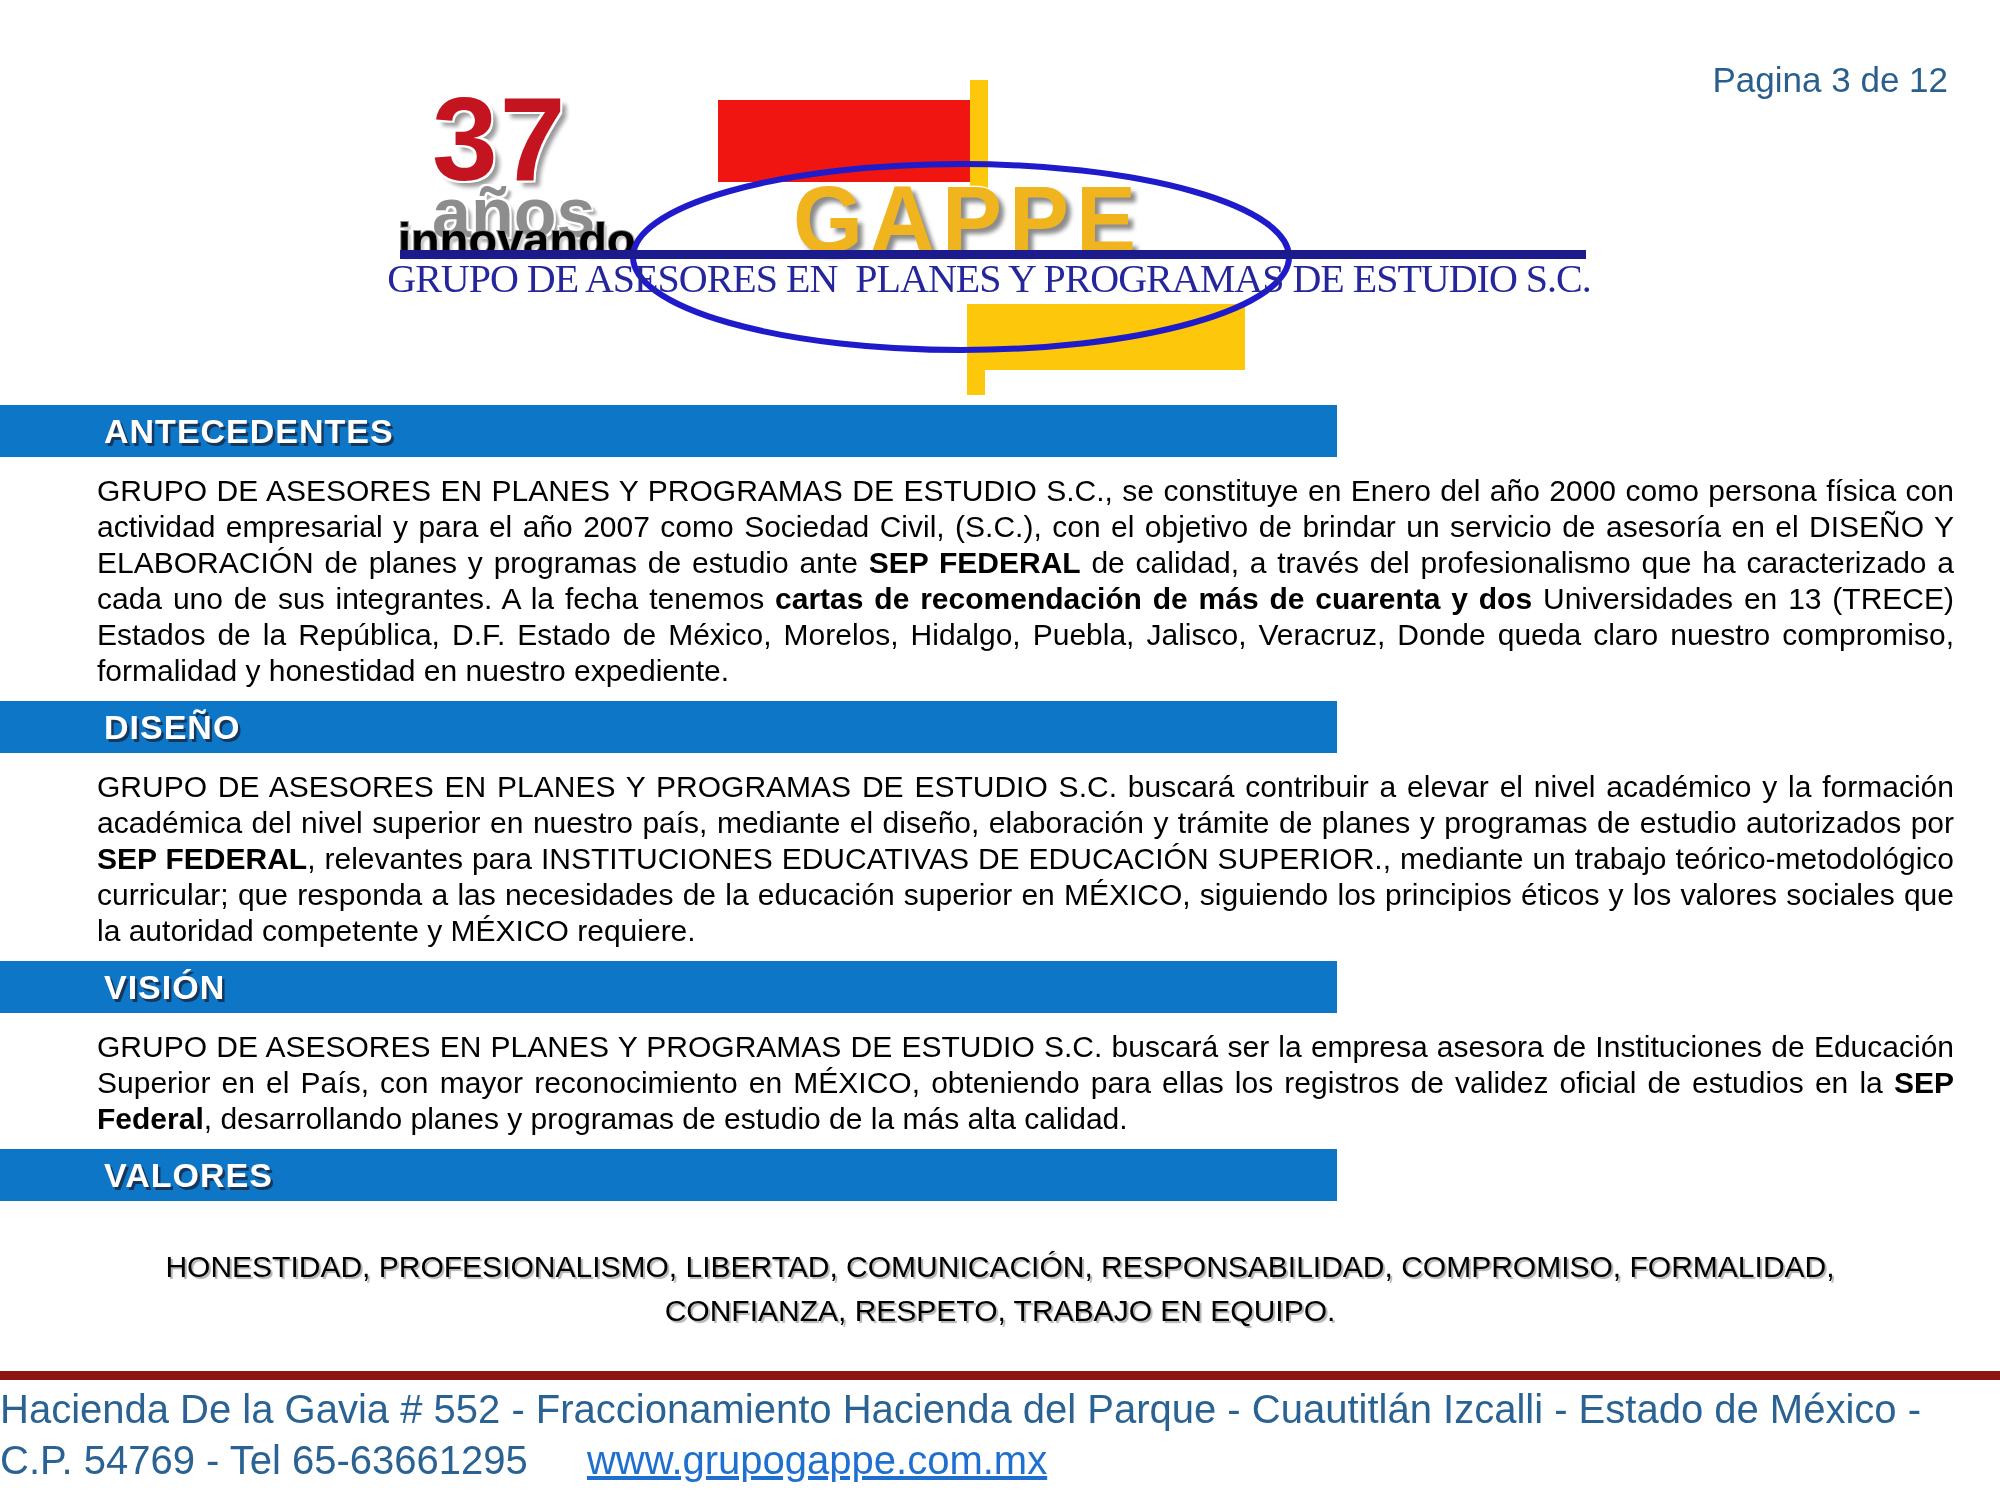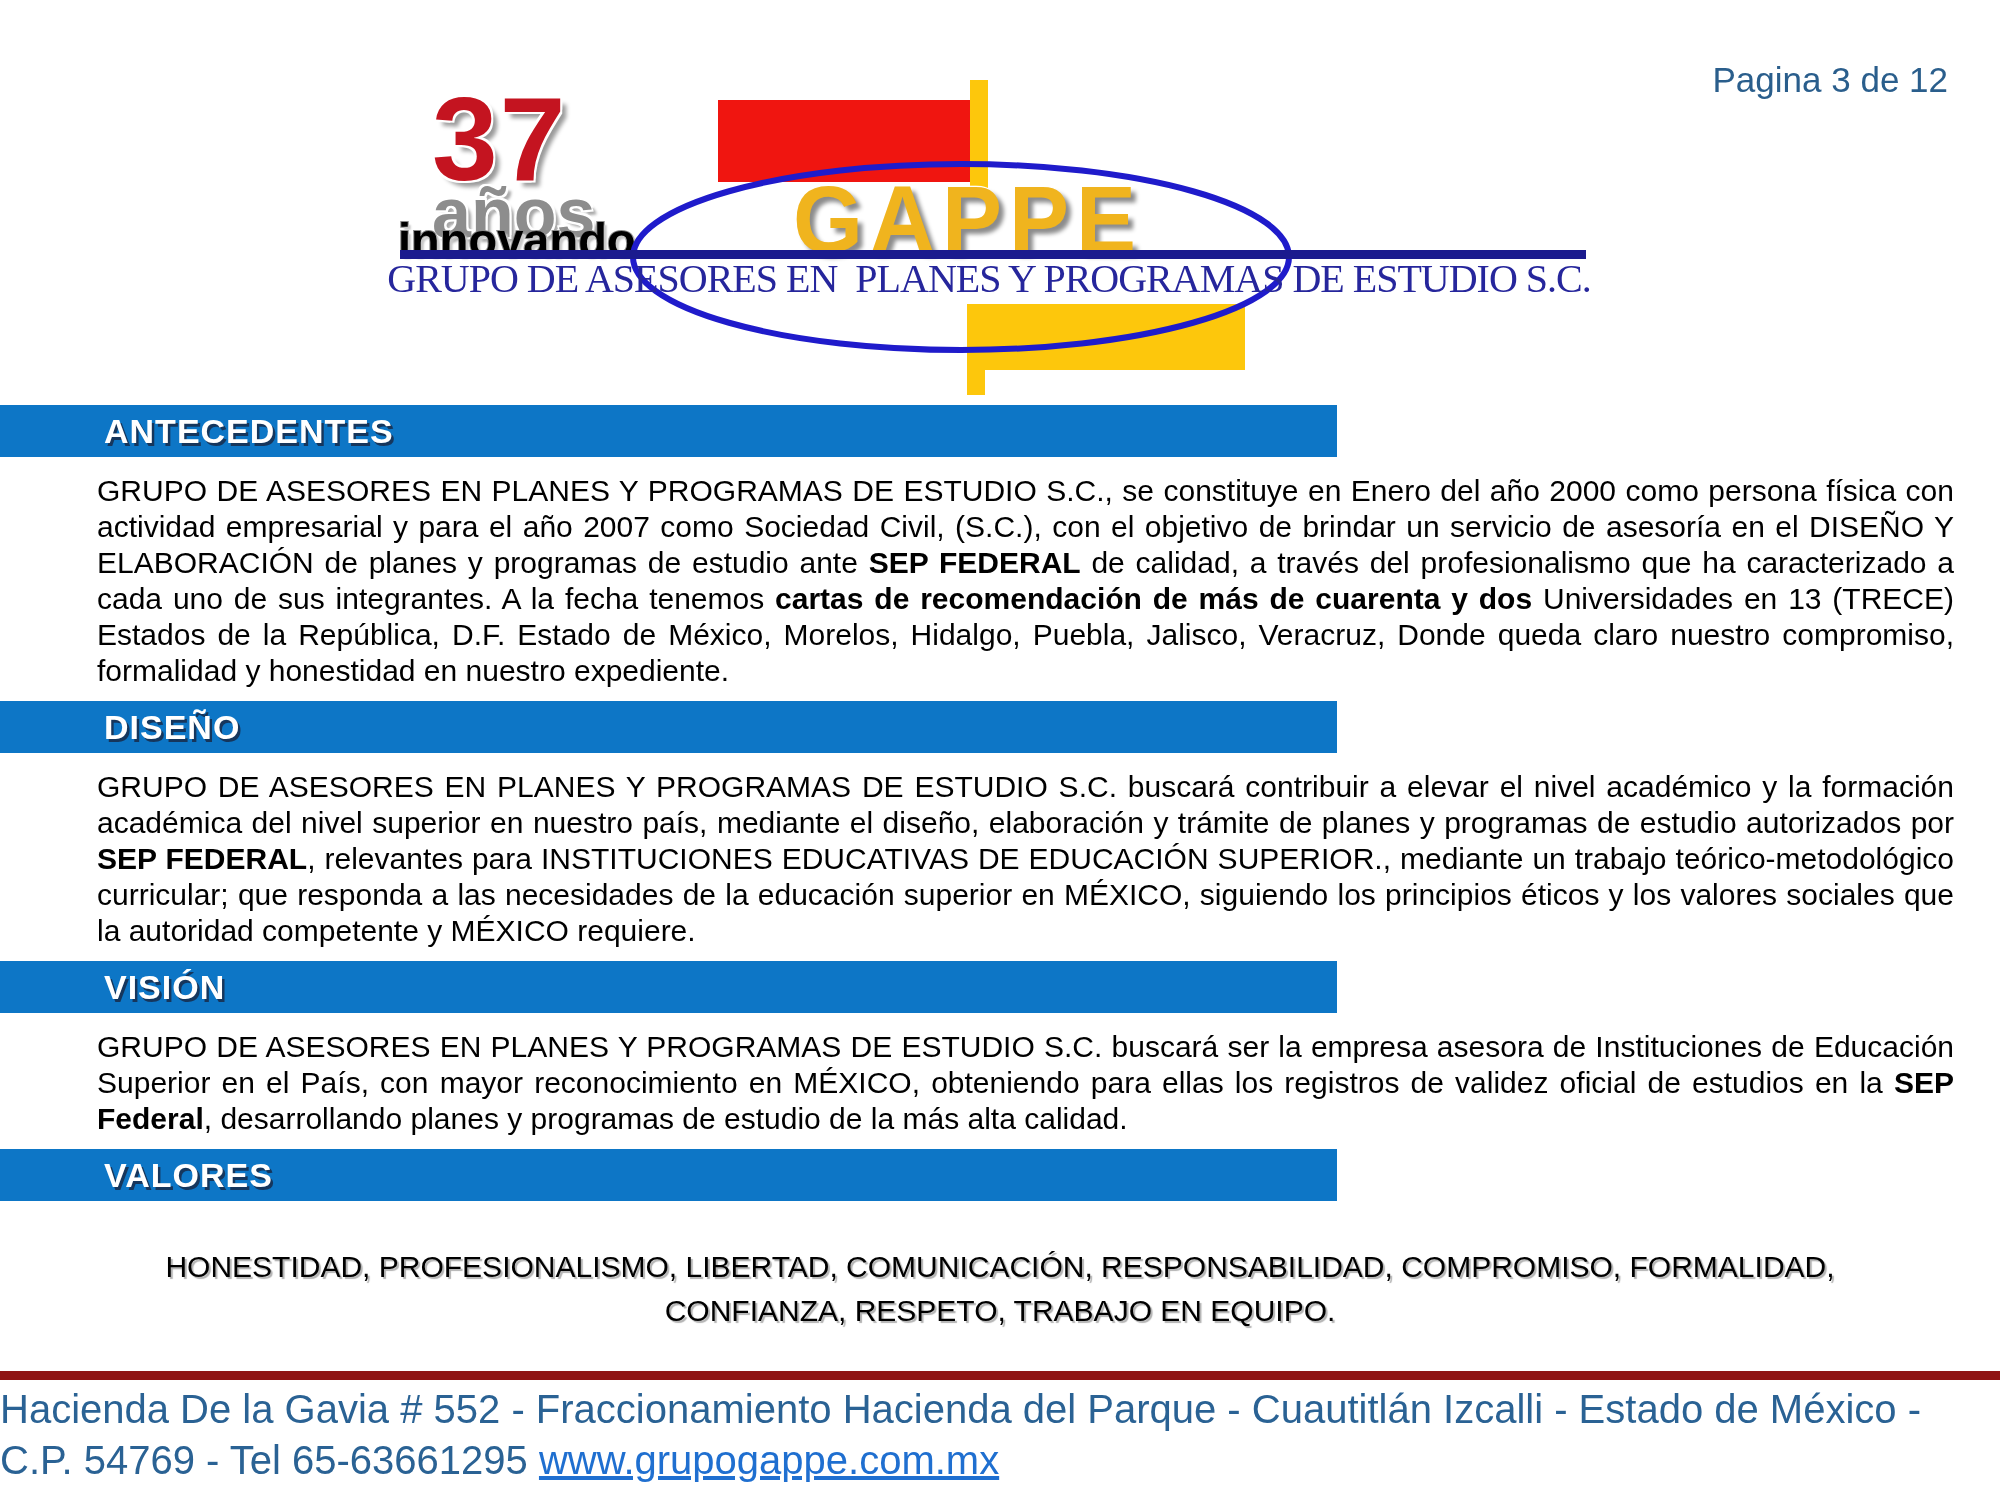--- a/index.html
+++ b/index.html
@@ -67,21 +67,21 @@
   .valores-para{
     font-size:30px;line-height:44px;color:#000;text-align:center;
     margin:44px 70px 0 70px;text-shadow:2px 2px 1px #b3b3b3;
   }
   
   .footer-rule{position:absolute;left:0;top:1371px;width:2000px;height:9px;background:#8f1414;}
   .footer-text{
     position:absolute;left:0;top:1384px;width:2000px;text-align:left;
     font-size:40px;line-height:51px;color:#2a6294;
   }
-  .footer-text a{color:#1f6fd0;text-decoration:underline;cursor:pointer;}
+  .footer-text a{color:#1f6fd0;text-decoration:underline;cursor:pointer;margin-left:48px;}
 </style>
 </head>
 <body>
 
 <div class="page">
 
   <div class="page-num">Pagina 3 de 12</div>
 
   <div class="years-number">37</div>
   <div class="years-word">años</div>

